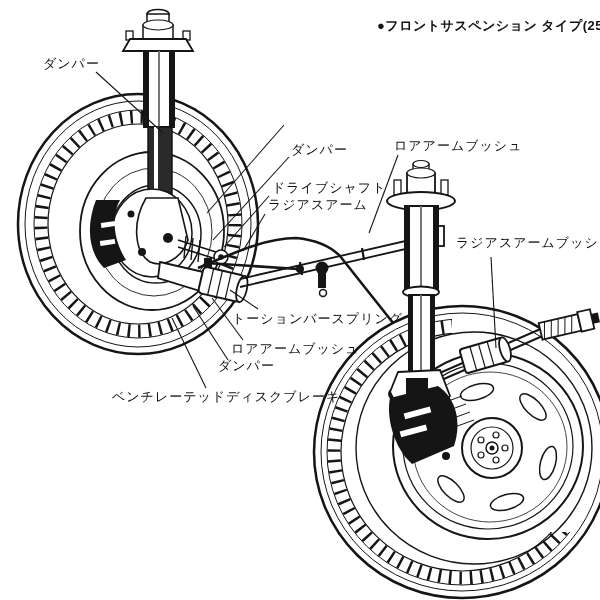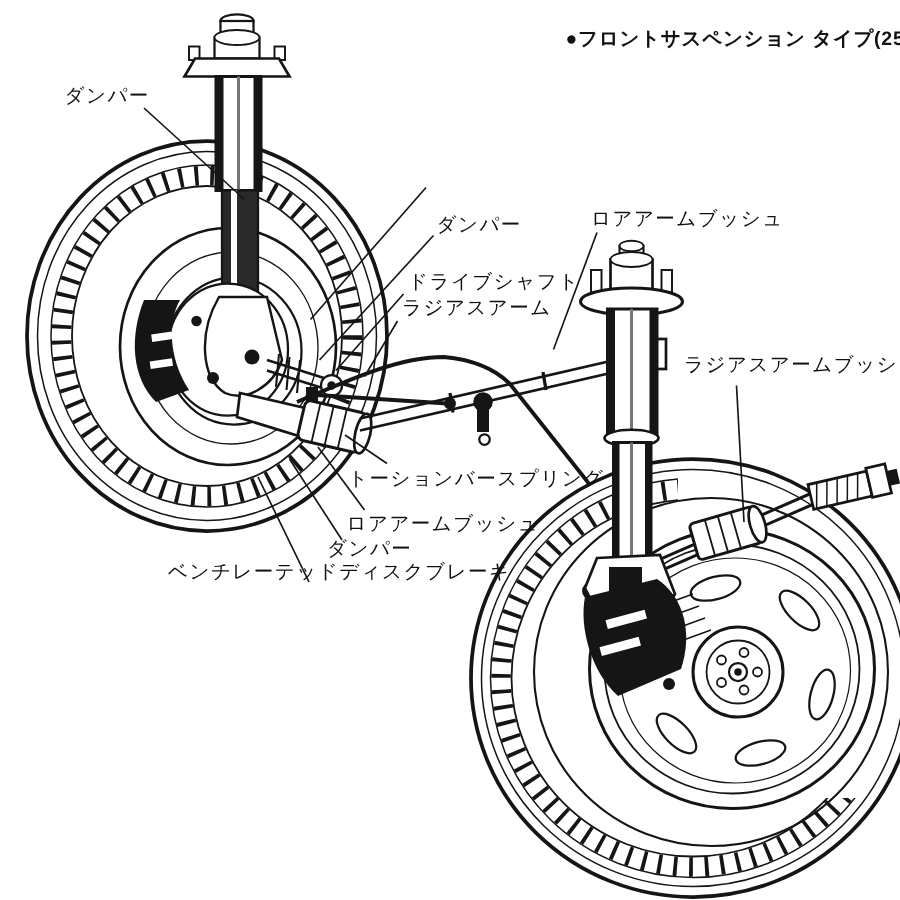--- a/index.html
+++ b/index.html
@@ -222,15 +222,15 @@
 
 <div class="lbl" style="left:43px;top:57px">ダンパー</div>
 <div class="lbl" style="left:291px;top:143px">ダンパー</div>
 <div class="lbl" style="left:394px;top:139px">ロアアームブッシュ</div>
 <div class="lbl" style="left:272px;top:181px">ドライブシャフト</div>
 <div class="lbl" style="left:268px;top:198px">ラジアスアーム</div>
 <div class="lbl" style="left:456px;top:236px">ラジアスアームブッシュ</div>
 <div class="lbl" style="left:231px;top:342px">ロアアームブッシュ</div>
 <div class="lbl" style="left:232px;top:312px">トーションバースプリング</div>
 <div class="lbl" style="left:218px;top:359px">ダンパー</div>
-<div class="lbl" style="left:112px;top:374px">ベンチレーテッドディスクブレーキ</div>
+<div class="lbl" style="left:112px;top:390px">ベンチレーテッドディスクブレーキ</div>
 
 </div>
 
 </body></html>

